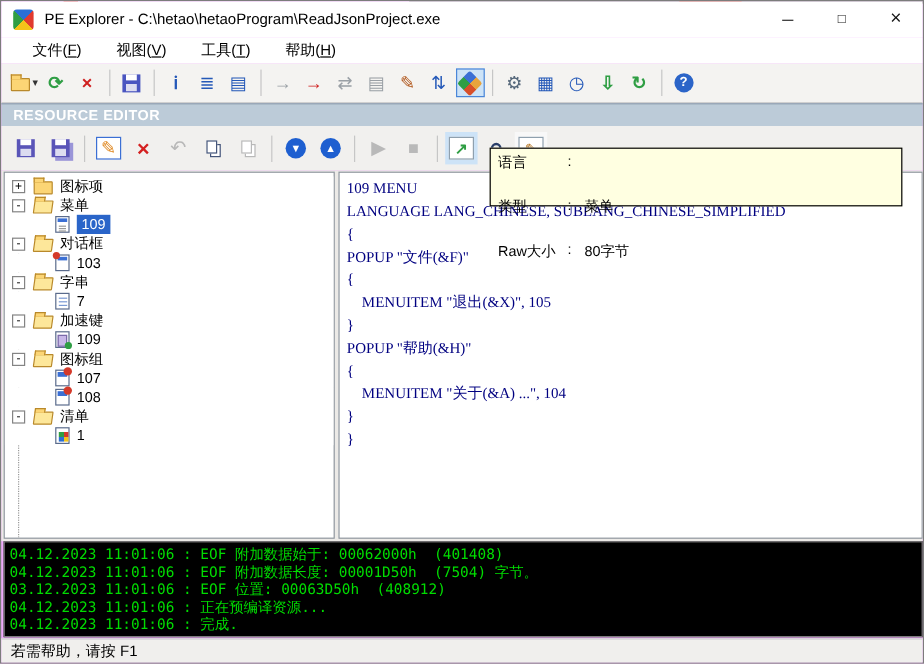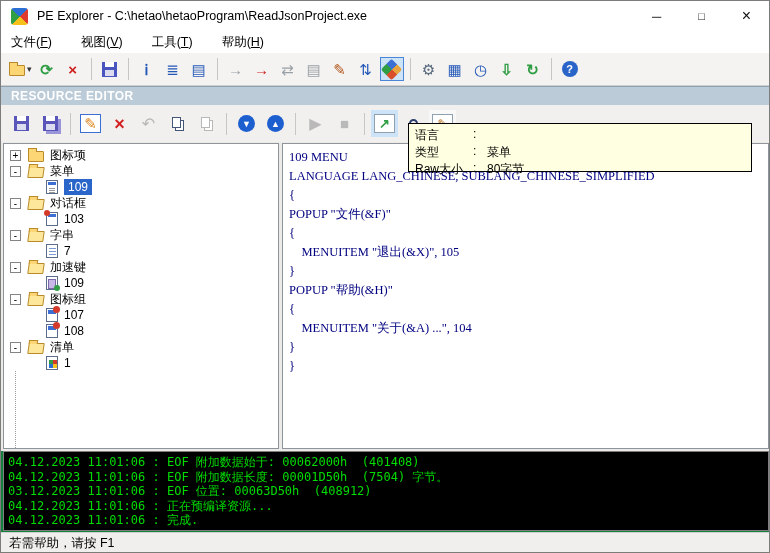--- a/index.html
+++ b/index.html
@@ -1,35 +1,35 @@
 <!DOCTYPE html>
 <html><head>
 <meta charset="utf-8">
 <style>
   * { box-sizing: border-box; margin: 0; padding: 0; }
   body { background:#d8d8d8; font-family:"Liberation Sans", sans-serif; }
-  #win { position:relative; width:770px; height:553px; background:#15803d;
+  #win { position:relative; width:770px; height:553px; background:#f0abfc;
          border:1px solid #7c7c7c; overflow:hidden; }
 
   
   .artifact { position:absolute; }
 
   
   .titlebar { position:absolute; left:0; top:0; right:0; height:30px; background:#fff;
               display:flex; align-items:center; }
   .app-icon { width:17px; height:17px; margin:0 9px 0 10px; border-radius:3px;
               background:conic-gradient(from 45deg,#e03a2f 0 25%,#f4c21a 25% 50%,#2f9e44 50% 75%,#2b6fd4 75% 100%); }
   .title-text { font-size:12.5px; color:#000; }
   .win-ctrls { margin-left:auto; display:flex; height:100%; }
   .wbtn { width:45px; display:flex; align-items:center; justify-content:center;
           font-size:13px; color:#111; }
 
   
   .menubar { position:absolute; top:30px; left:0; right:0; height:22px; background:#fff;
-             display:flex; align-items:center; font-size:12.5px; padding-left:0; }
+             display:flex; align-items:center; font-size:12.5px; padding-left:16px; }
   .mitem { padding:2px 10px; margin-right:9px; color:#000; }
   .mitem .key { text-decoration:underline; }
 
   
   .toolbar1 { position:absolute; top:52px; left:0; right:0; height:33px; background:#f4f3f1;
               display:flex; align-items:center; padding-left:6px; border-bottom:1px solid #cfcfcf; }
   .tbtn { height:24px; min-width:24px; display:flex; align-items:center; justify-content:center;
           margin:0 1px; border:1px solid transparent; }
   .sep { width:1px; height:22px; background:#c6c6c6; margin:0 5px; }
   .g { font-size:15px; line-height:1; }
@@ -121,21 +121,21 @@
                        background:#2f9e44; border-radius:50%; }
   .page.icong::before { content:""; position:absolute; top:1px; left:1px; right:1px; height:4px; background:#3b6fd4; }
   .page.icong::after { content:""; position:absolute; top:-3px; right:-3px; width:7px; height:7px;
                        background:#d43a2a; border-radius:50%; }
   .page.manif::before { content:""; position:absolute; top:3px; left:2px; width:8px; height:8px;
                         background:conic-gradient(#d43a2a 0 25%,#f4c21a 25% 50%,#2b6fd4 50% 75%,#2f9e44 75% 100%); }
 
   
   .tooltip { position:absolute; left:407px; top:122px; width:344px; height:49px; background:#ffffe1;
              border:1px solid #000; z-index:40; font-size:12px; color:#000; padding:3px 6px;
-             display:flex; flex-direction:column; justify-content:space-around; }
+             display:flex; flex-direction:column; justify-content:space-around;gap:20px; }
   .ttrow { display:flex; white-space:nowrap; }
   .ttlab { width:58px; }
   .ttcol { width:14px; }
 
   
   .console { position:absolute; top:450px; left:2px; width:766px; height:80px; background:#000;
              border:1px solid #7f7f7f; font-family:"DejaVu Sans Mono", monospace; font-size:12px;
              color:#00dc00; padding:3px 4px; line-height:14.5px; }
   .cline { white-space:pre; }
 

